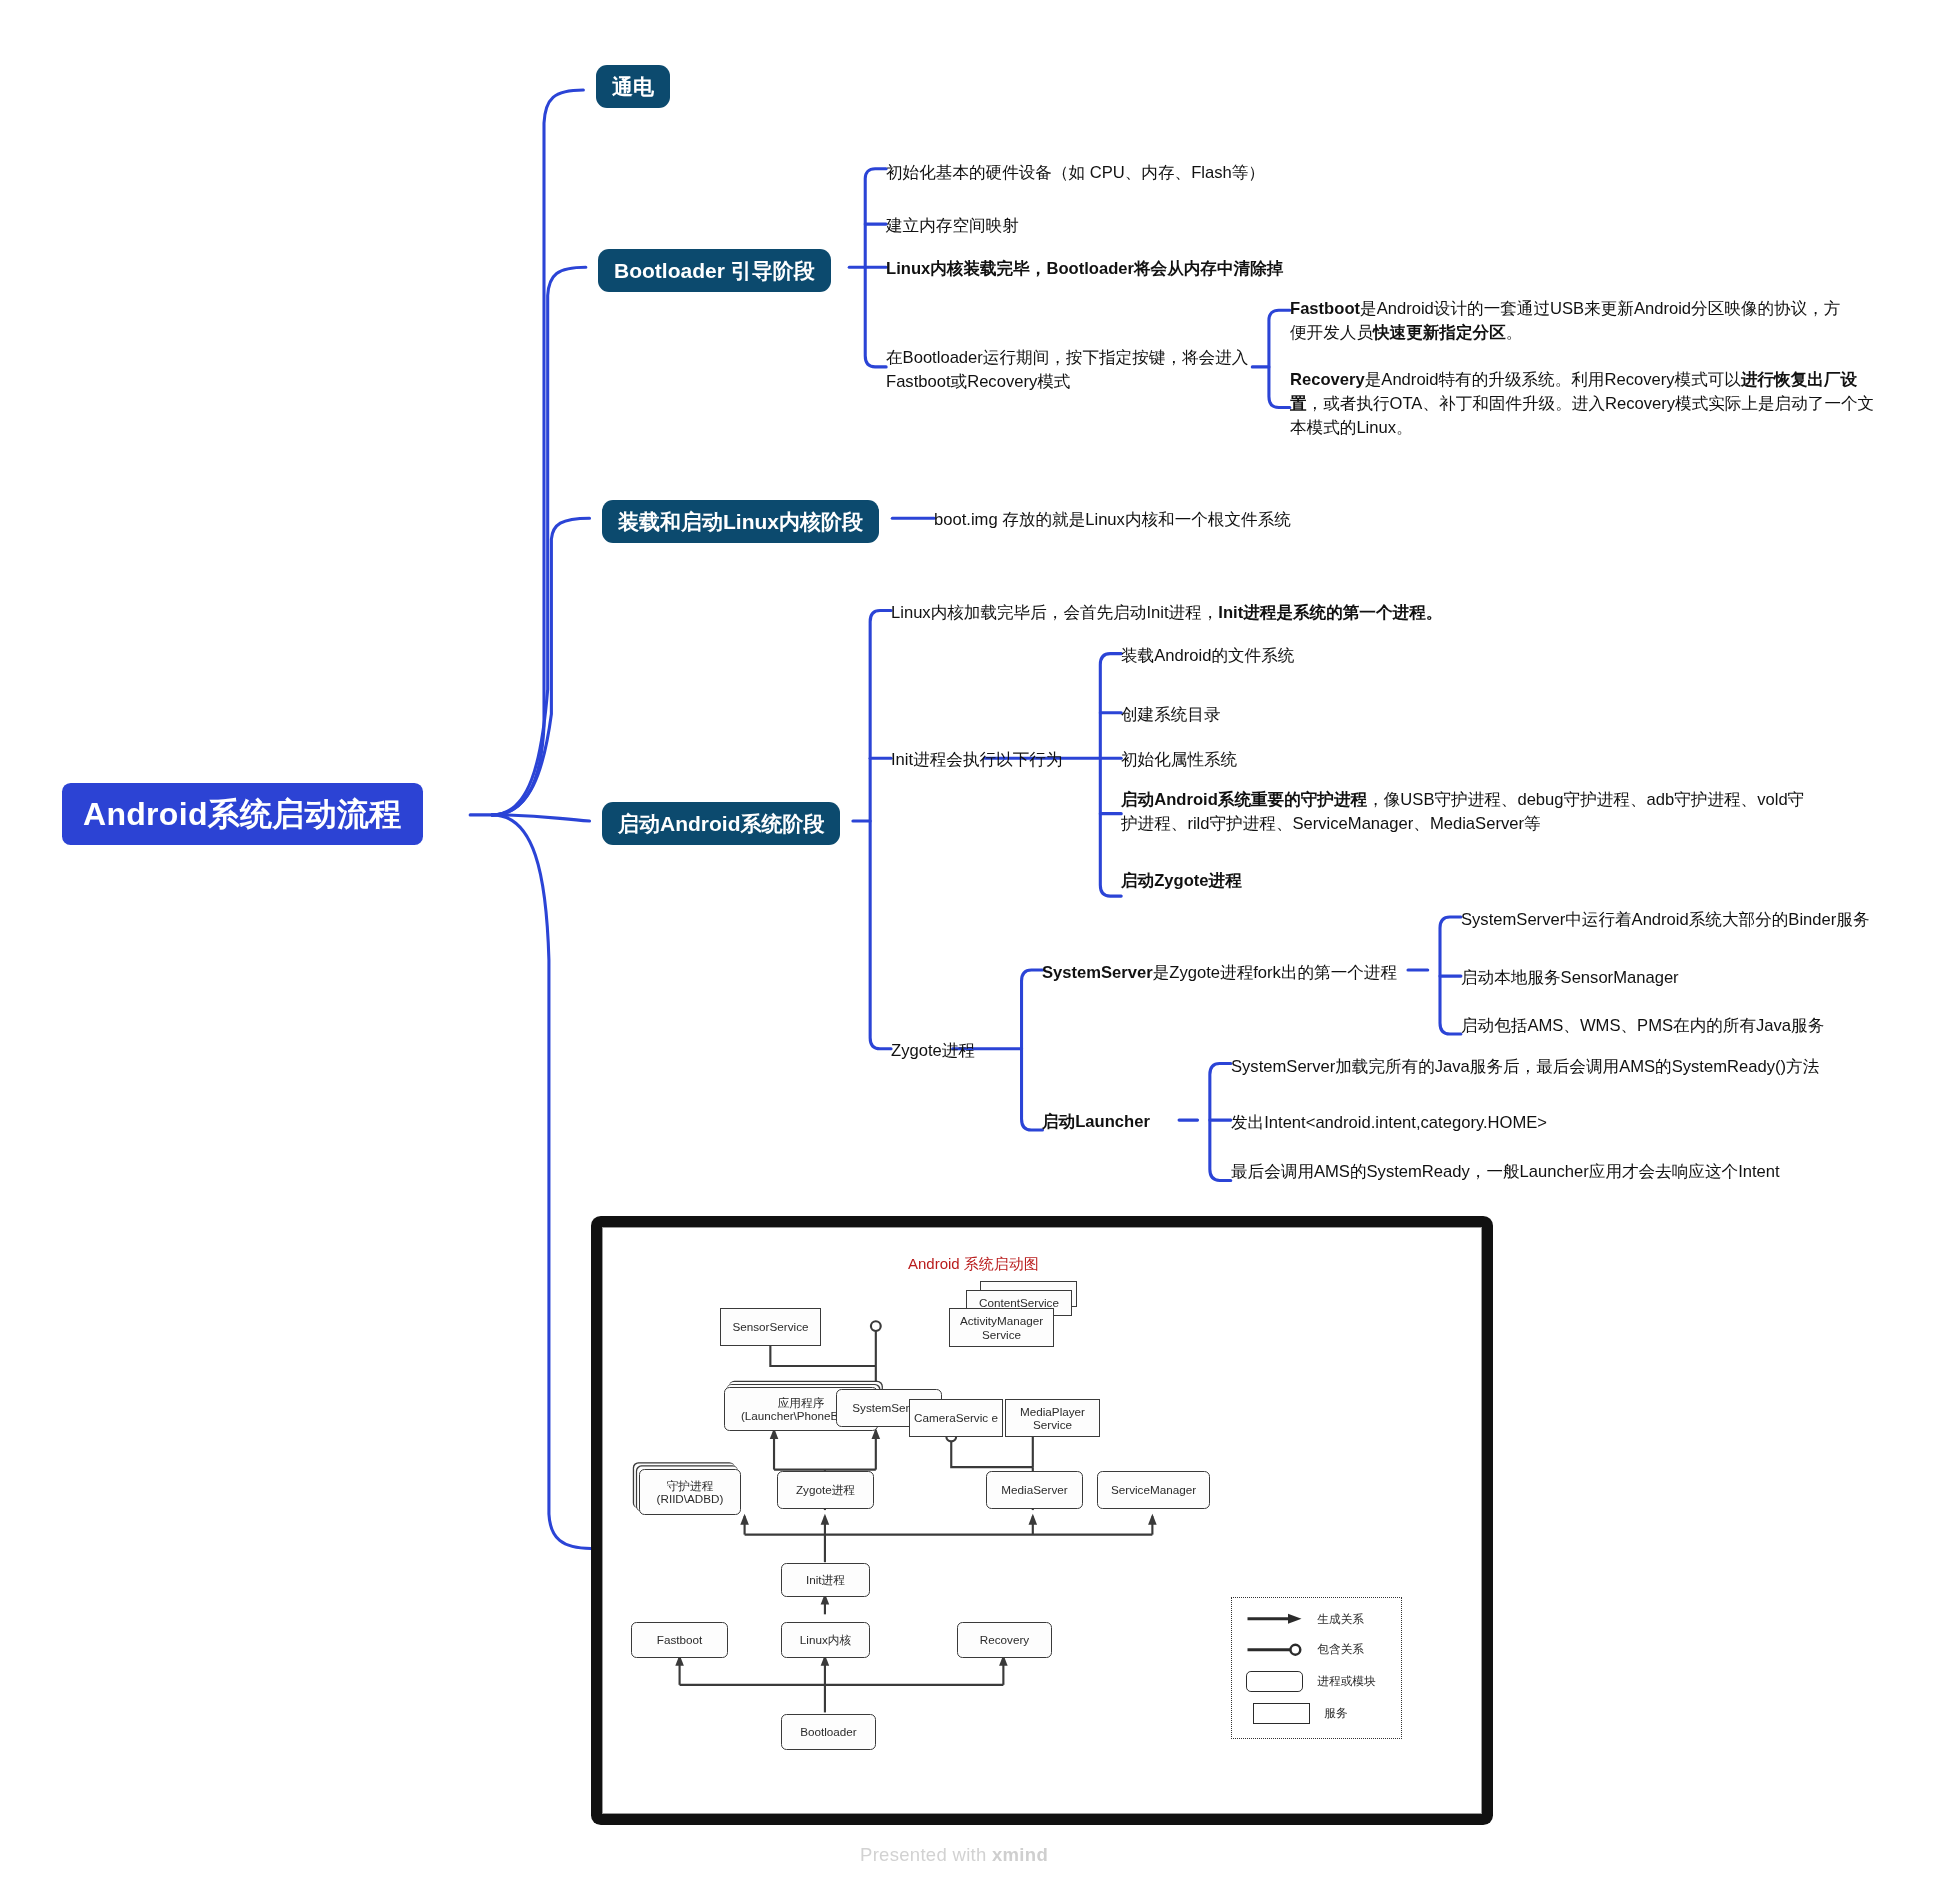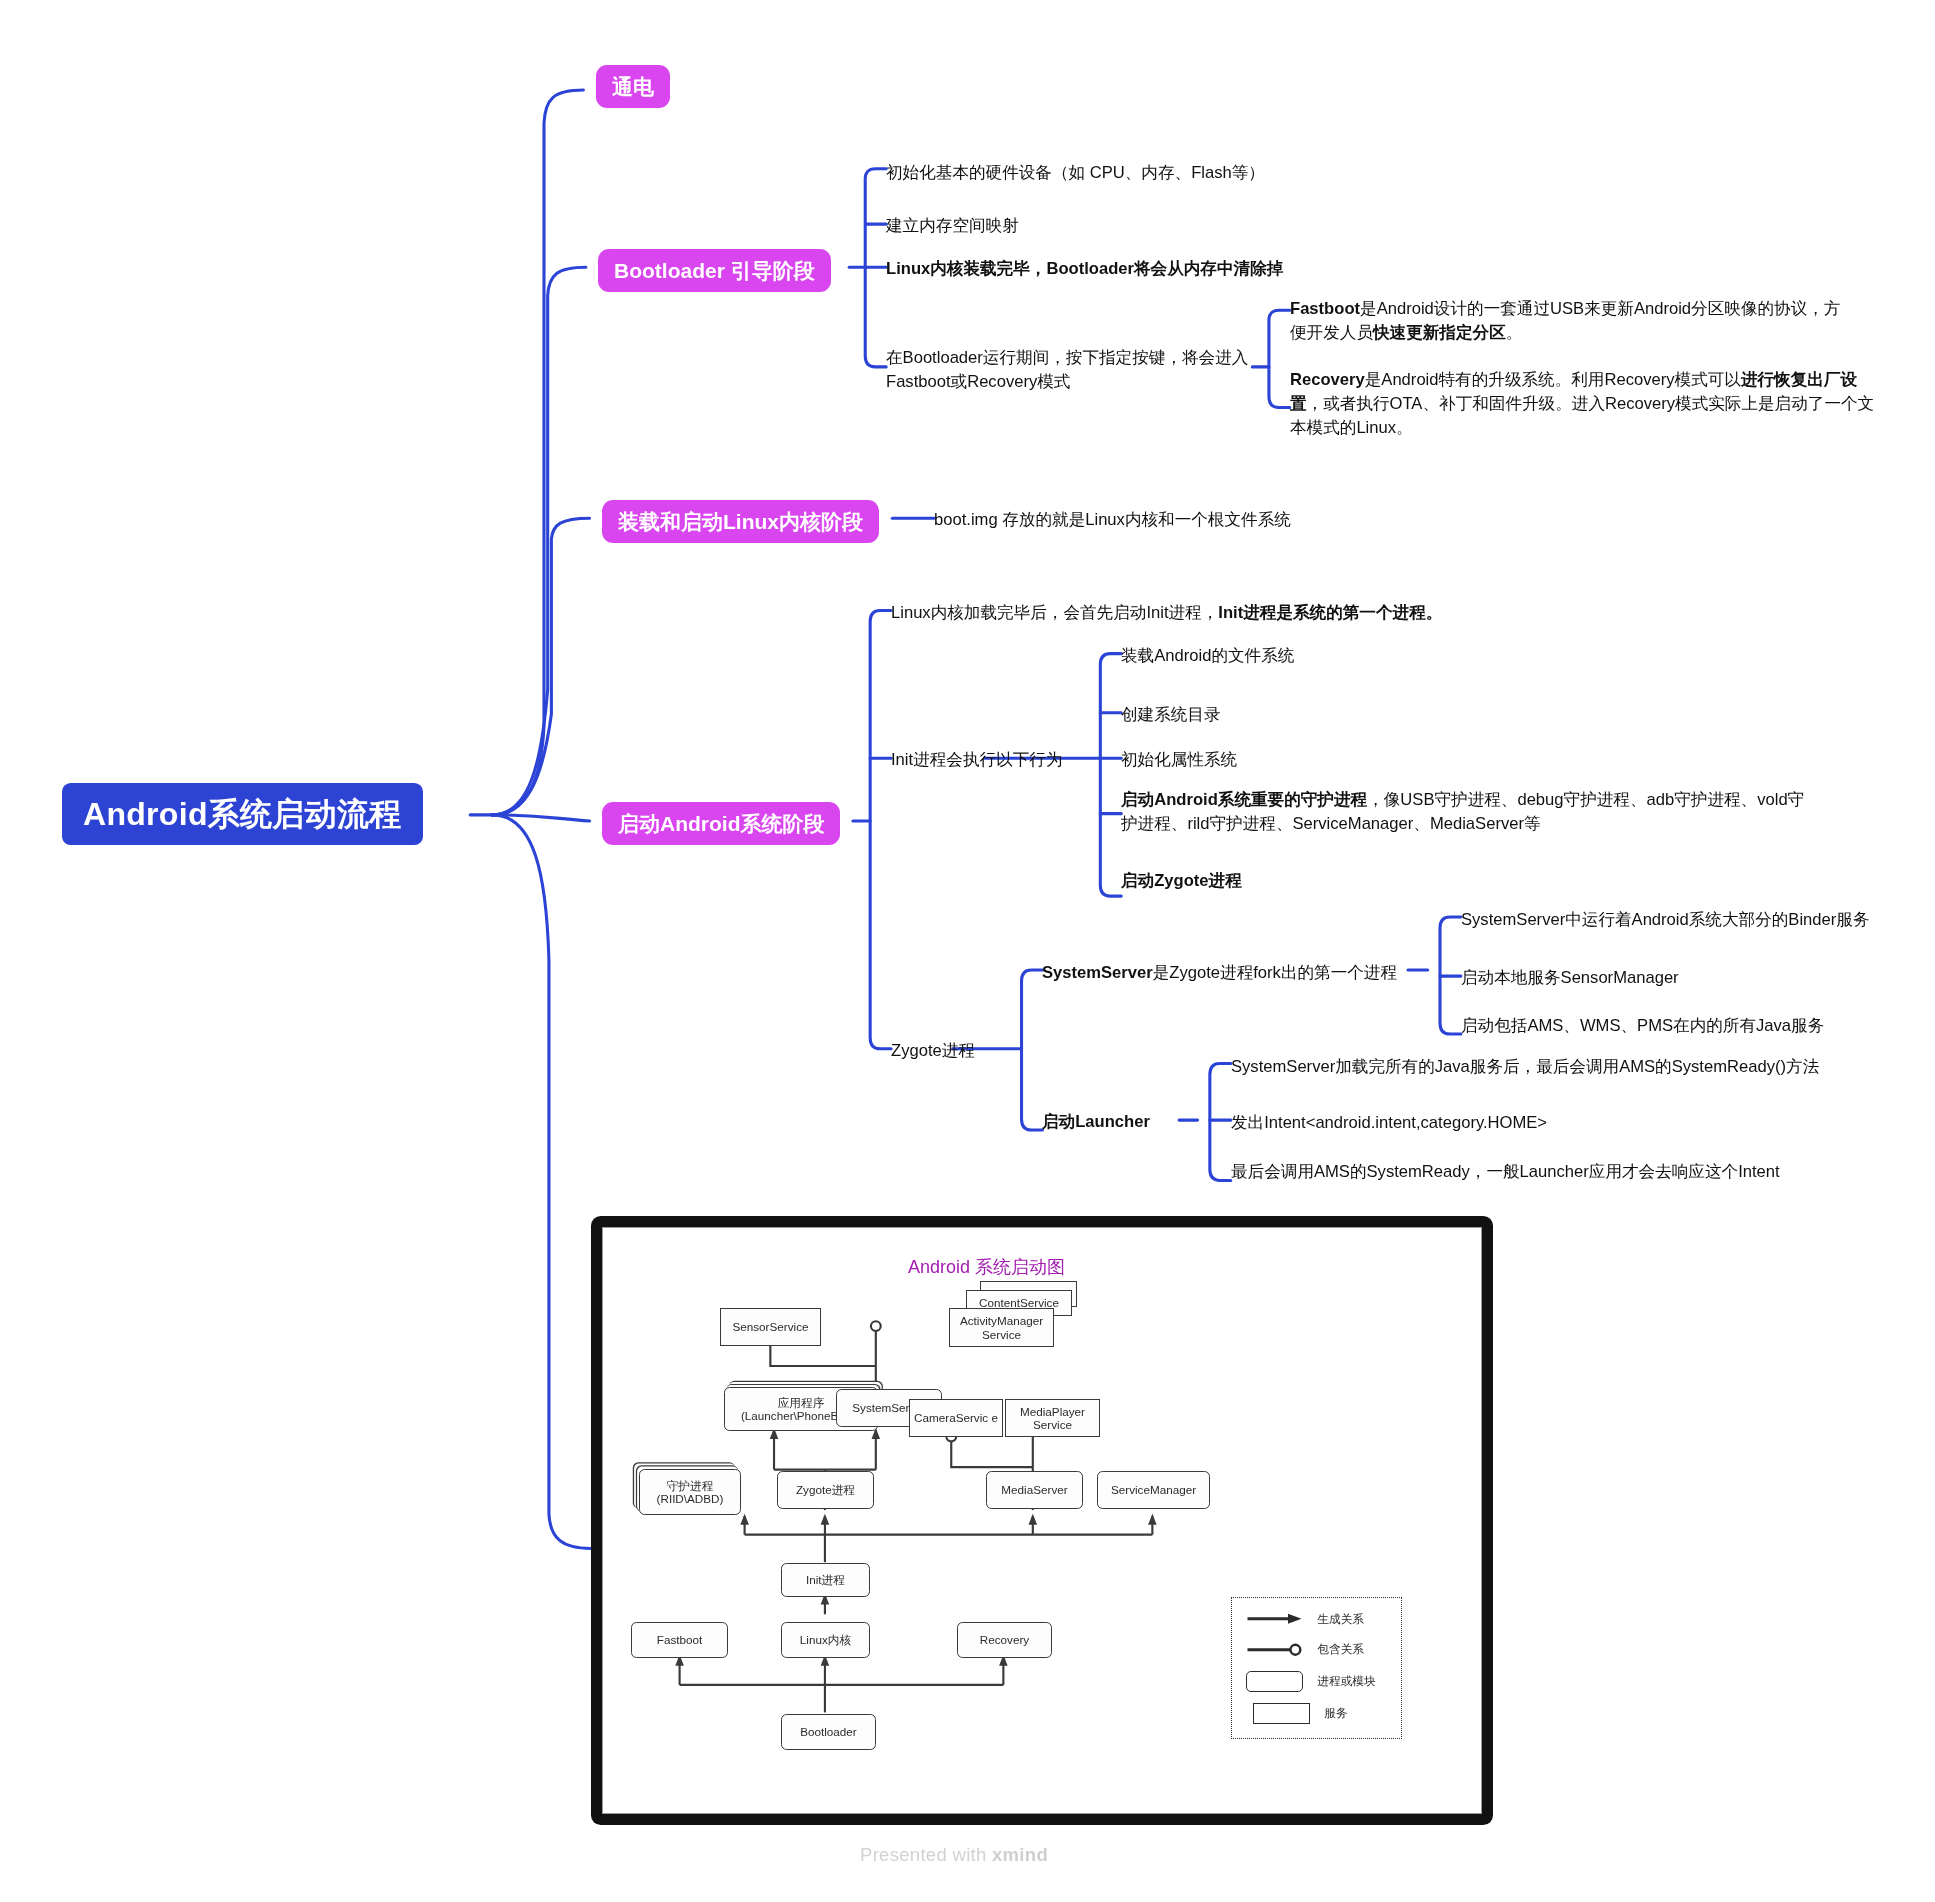--- a/index.html
+++ b/index.html
@@ -31,21 +31,21 @@
     border-radius: 8.6px;
     font-size: 32px;
     font-weight: 700;
     letter-spacing: 0.3px;
     padding: 13.5px 21px;
     white-space: nowrap;
     line-height: 1.1;
   }
 
   .branch-node {
-    background: #d946ef;
+    background: #0c4a6e;
     color: #ffffff;
     border-radius: 11px;
     font-size: 21px;
     font-weight: 700;
     padding: 9.8px 16px;
     white-space: nowrap;
     line-height: 1.1;
   }
 
   .leaf {
@@ -66,22 +66,22 @@
   }
   .img-inner {
     width: 100%; height: 100%;
     background: #ffffff;
     border: 1.8px solid #9a9a9a;
     position: relative;
     overflow: hidden;
   }
   .diag-title {
     position: absolute;
-    font-size: 18px;
-    color: #a21caf;
+    font-size: 15px;
+    color: #b91c1c;
     white-space: nowrap;
   }
   .dbox {
     position: absolute;
     background: #fdfdfd;
     border: 1.5px solid #3a3a3a;
     color: #2b2b2b;
     font-size: 11.7px;
     display: flex;
     align-items: center;

